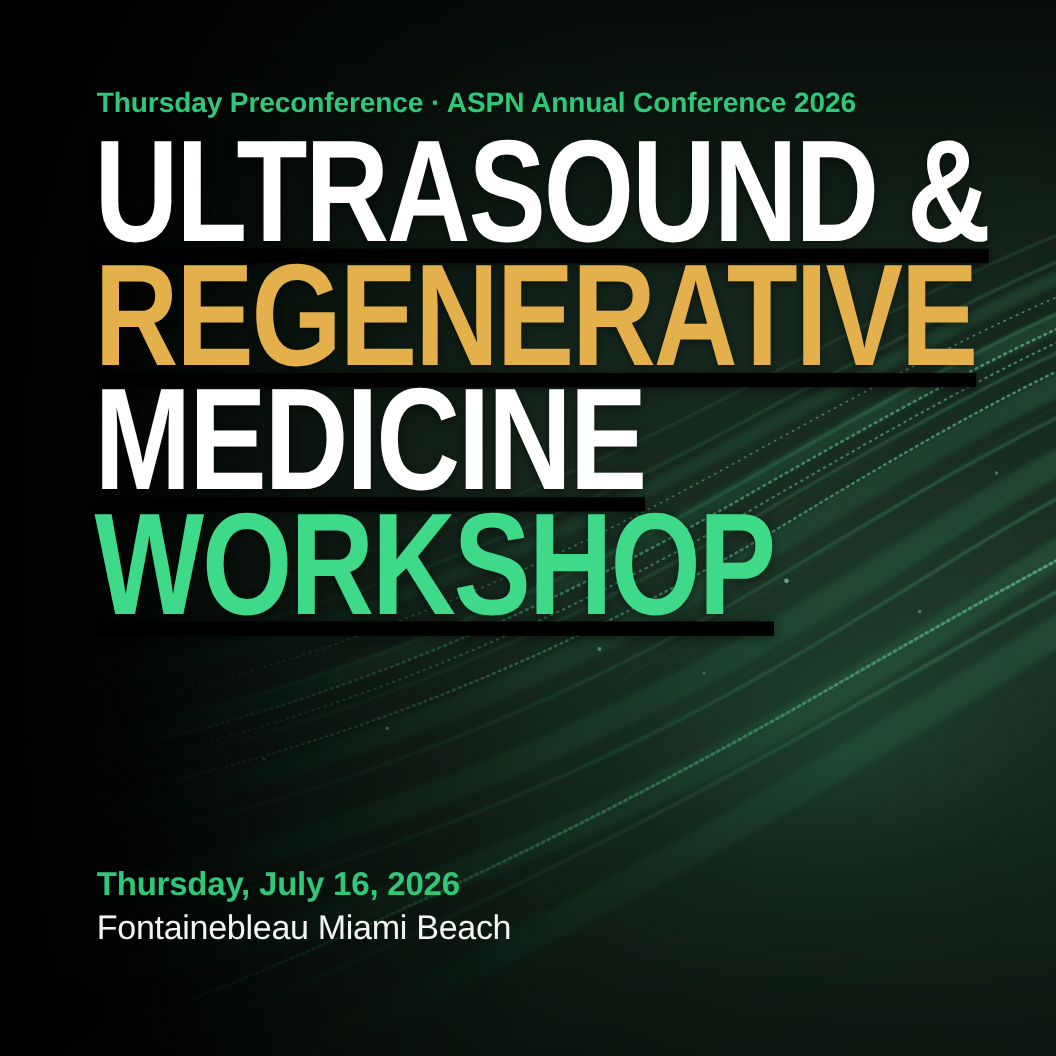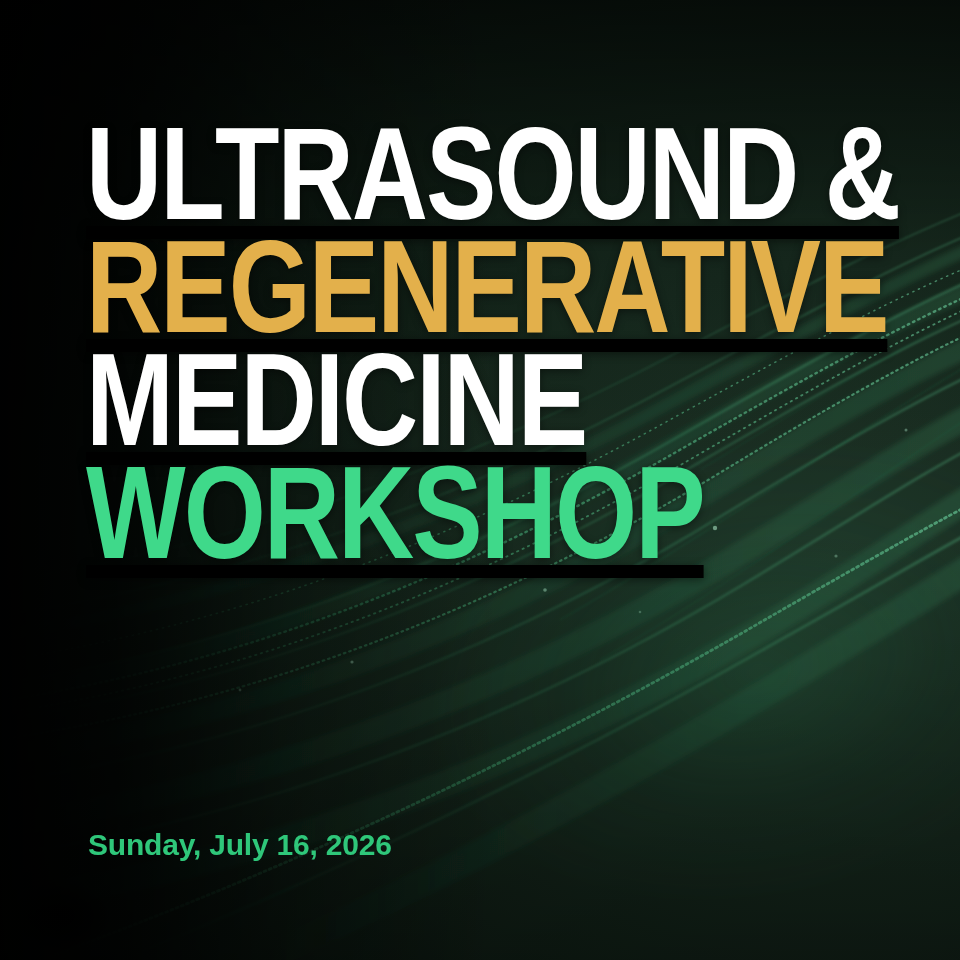--- a/index.html
+++ b/index.html
@@ -195,26 +195,28 @@
       </g>
     </svg>
     <div class="glow-sweep"></div>
   </div>
 
   <div class="dark-bottom-left"></div>
   <div class="bg-vignette"></div>
 
   <div class="content">
 
+    <div class="eyebrow">Thursday Preconference · ASPN Annual Conference 2026</div>
 
     <div class="headline">
       <span class="hl-line hl-white">ULTRASOUND &amp;</span>
       <span class="hl-line hl-gold">REGENERATIVE</span>
       <span class="hl-line hl-white">MEDICINE</span>
       <span class="hl-line hl-green">WORKSHOP</span>
     </div>
 
     <div class="footer">
-      <div class="footer-date">Sunday, July 16, 2026</div>
+      <div class="footer-date">Thursday, July 16, 2026</div>
+      <div class="footer-venue">Fontainebleau Miami Beach</div>
     </div>
 
   </div>
 </div>
 
 </body></html>

